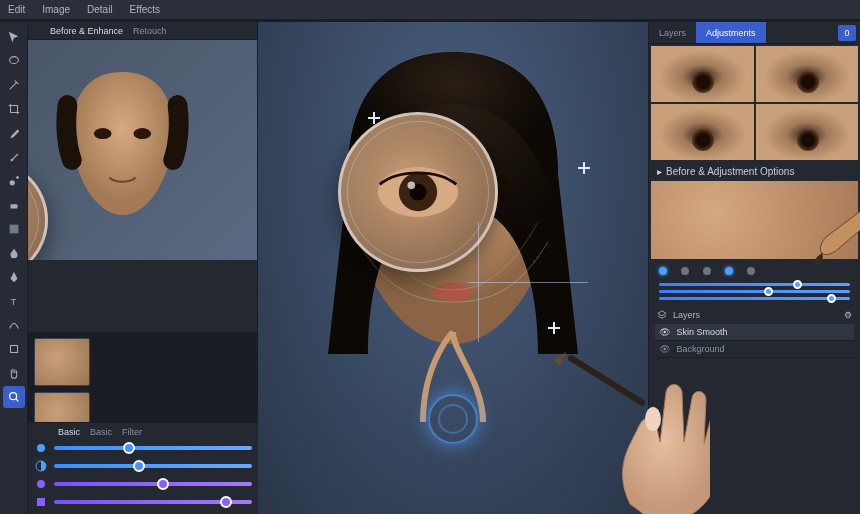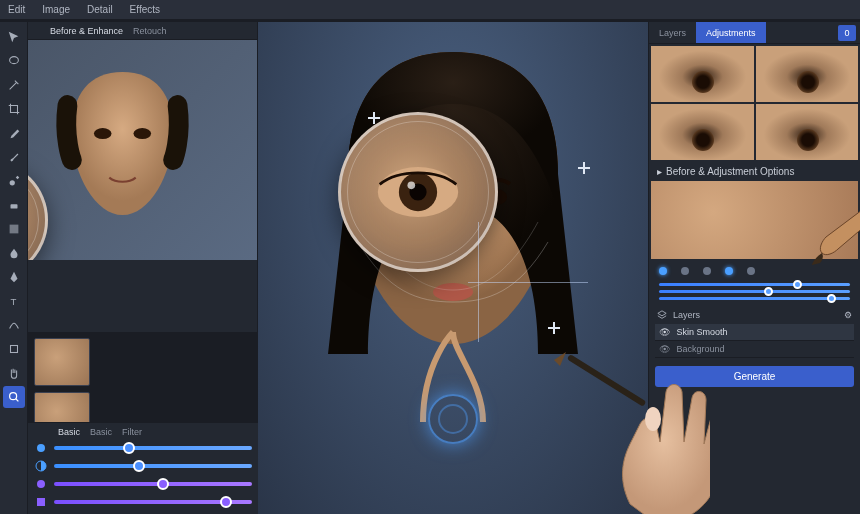--- a/index.html
+++ b/index.html
@@ -347,23 +347,20 @@
       <span style="margin-left:auto">⚙</span>
     </div>
     <div class="layer-row active">
       <span>👁</span>
       <span>Skin Smooth</span>
     </div>
     <div class="layer-row">
       <span>👁</span>
       <span>Background</span>
     </div>
-    <div style="margin-top:8px">
-      <button style="width:100%;padding:5px;background:#3a5fcc;border:none;color:#fff;border-radius:3px;font-size:10px;cursor:pointer">Generate</button>
-    </div>
   </div>
 </div>
 
 <svg class="hand" viewBox="0 0 200 200">
   <defs>
       <radialGradient id="skin3" cx="40%" cy="40%">
         <stop offset="0%" stop-color="#e6c0a0"></stop>
         <stop offset="100%" stop-color="#c49878"></stop>
       </radialGradient>
     </defs>

